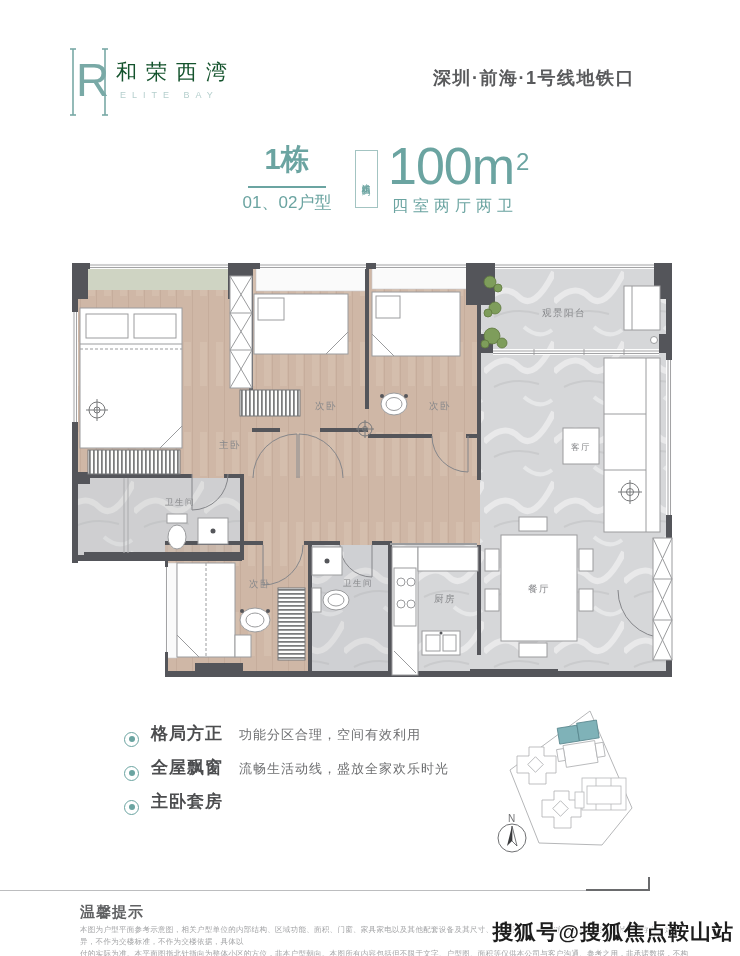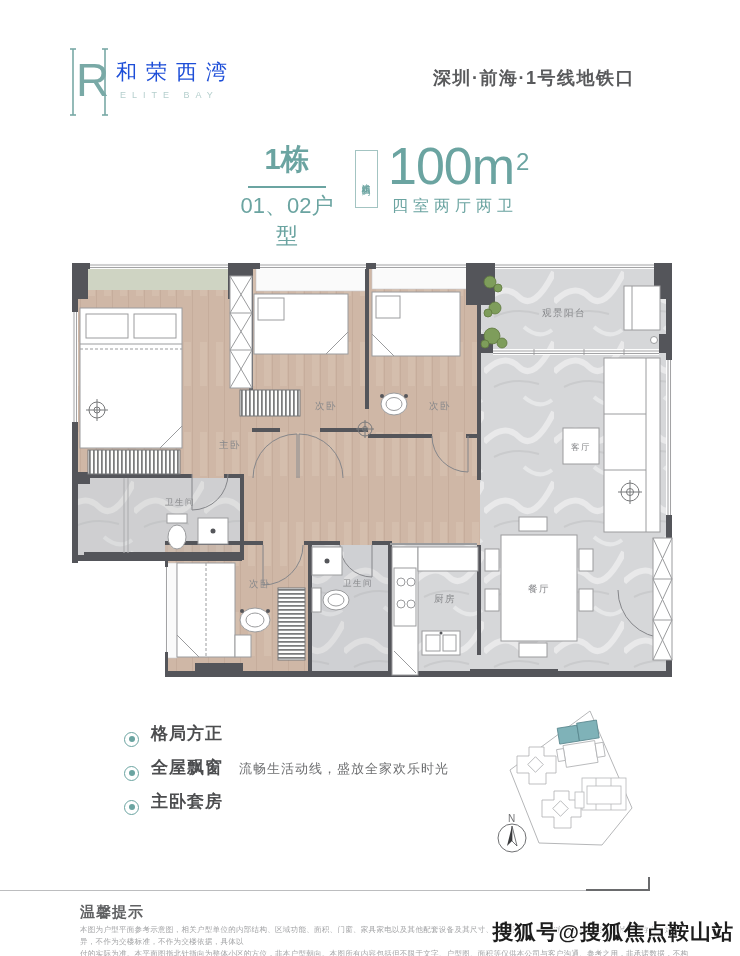--- a/index.html
+++ b/index.html
@@ -1,26 +1,26 @@
 <!DOCTYPE html>
 <html><head>
 <meta charset="utf-8">
 <style>
   html,body{margin:0;padding:0;background:#fff;}
   .page{position:relative;width:740px;height:956px;background:#ffffff;overflow:hidden;
         font-family:"Liberation Sans","DejaVu Sans",sans-serif;}
   .abs{position:absolute;}
   
-  .logo-cn{left:116px;top:58px;font-size:21px;letter-spacing:9px;color:#1d4ed8;font-weight:500;}
+  .logo-cn{left:116px;top:58px;font-size:21px;letter-spacing:9px;color:#14532d;font-weight:500;}
   .logo-en{left:120px;top:90px;font-size:9px;letter-spacing:6px;color:#b5cfcd;}
   .location{left:433px;top:66px;font-size:18px;font-weight:bold;color:#595a5c;letter-spacing:1.5px;}
   
   .bldg{left:248px;top:140px;width:78px;text-align:center;font-size:29px;font-weight:bold;color:#6ba4a1;}
   .bldg-line{left:248px;top:186px;width:78px;height:2px;background:#6ba4a1;}
-  .units{left:238px;top:191px;width:98px;text-align:center;font-size:22px;color:#6ba4a1;}
+  .units{left:238px;top:191px;width:98px;text-align:center;font-size:17px;color:#6ba4a1;}
   .area-box{left:355px;top:150px;width:21px;height:56px;border:1px solid #a3c4c2;
             display:flex;align-items:center;justify-content:center;}
   .area-box span{writing-mode:vertical-rl;font-size:8.5px;letter-spacing:1px;color:#6ba4a1;}
   .area{left:388px;top:136px;font-size:52px;color:#6fa7a4;color:#6ba4a1;font-weight:500;letter-spacing:-1px;}
   .area sup{font-size:24px;position:relative;top:4px;left:2px;}
   .layout4{left:392px;top:196px;font-size:16px;color:#6ba4a1;letter-spacing:5px;}
   
   .features{left:124px;top:722px;width:360px;text-align:center;}
   .feat{display:flex;align-items:baseline;height:34px;}
   .feat .ico{width:13px;height:13px;border:1.5px solid #6ba4a1;border-radius:50%;
@@ -295,20 +295,21 @@
       <text x="294" y="334" font-size="8.5">卫生间</text>
       <text x="381" y="350">厨房</text>
       <text x="475" y="340">餐厅</text>
     </g>
   </svg>
 
   <div class="abs features">
     <div class="feat">
       <span class="ico"></span>
       <span class="t">格局方正</span>
+      <span class="d">功能分区合理，空间有效利用</span>
     </div>
     <div class="feat">
       <span class="ico"></span>
       <span class="t">全屋飘窗</span>
       <span class="d">流畅生活动线，盛放全家欢乐时光</span>
     </div>
     <div class="feat">
       <span class="ico"></span>
       <span class="t">主卧套房</span>
     </div>

